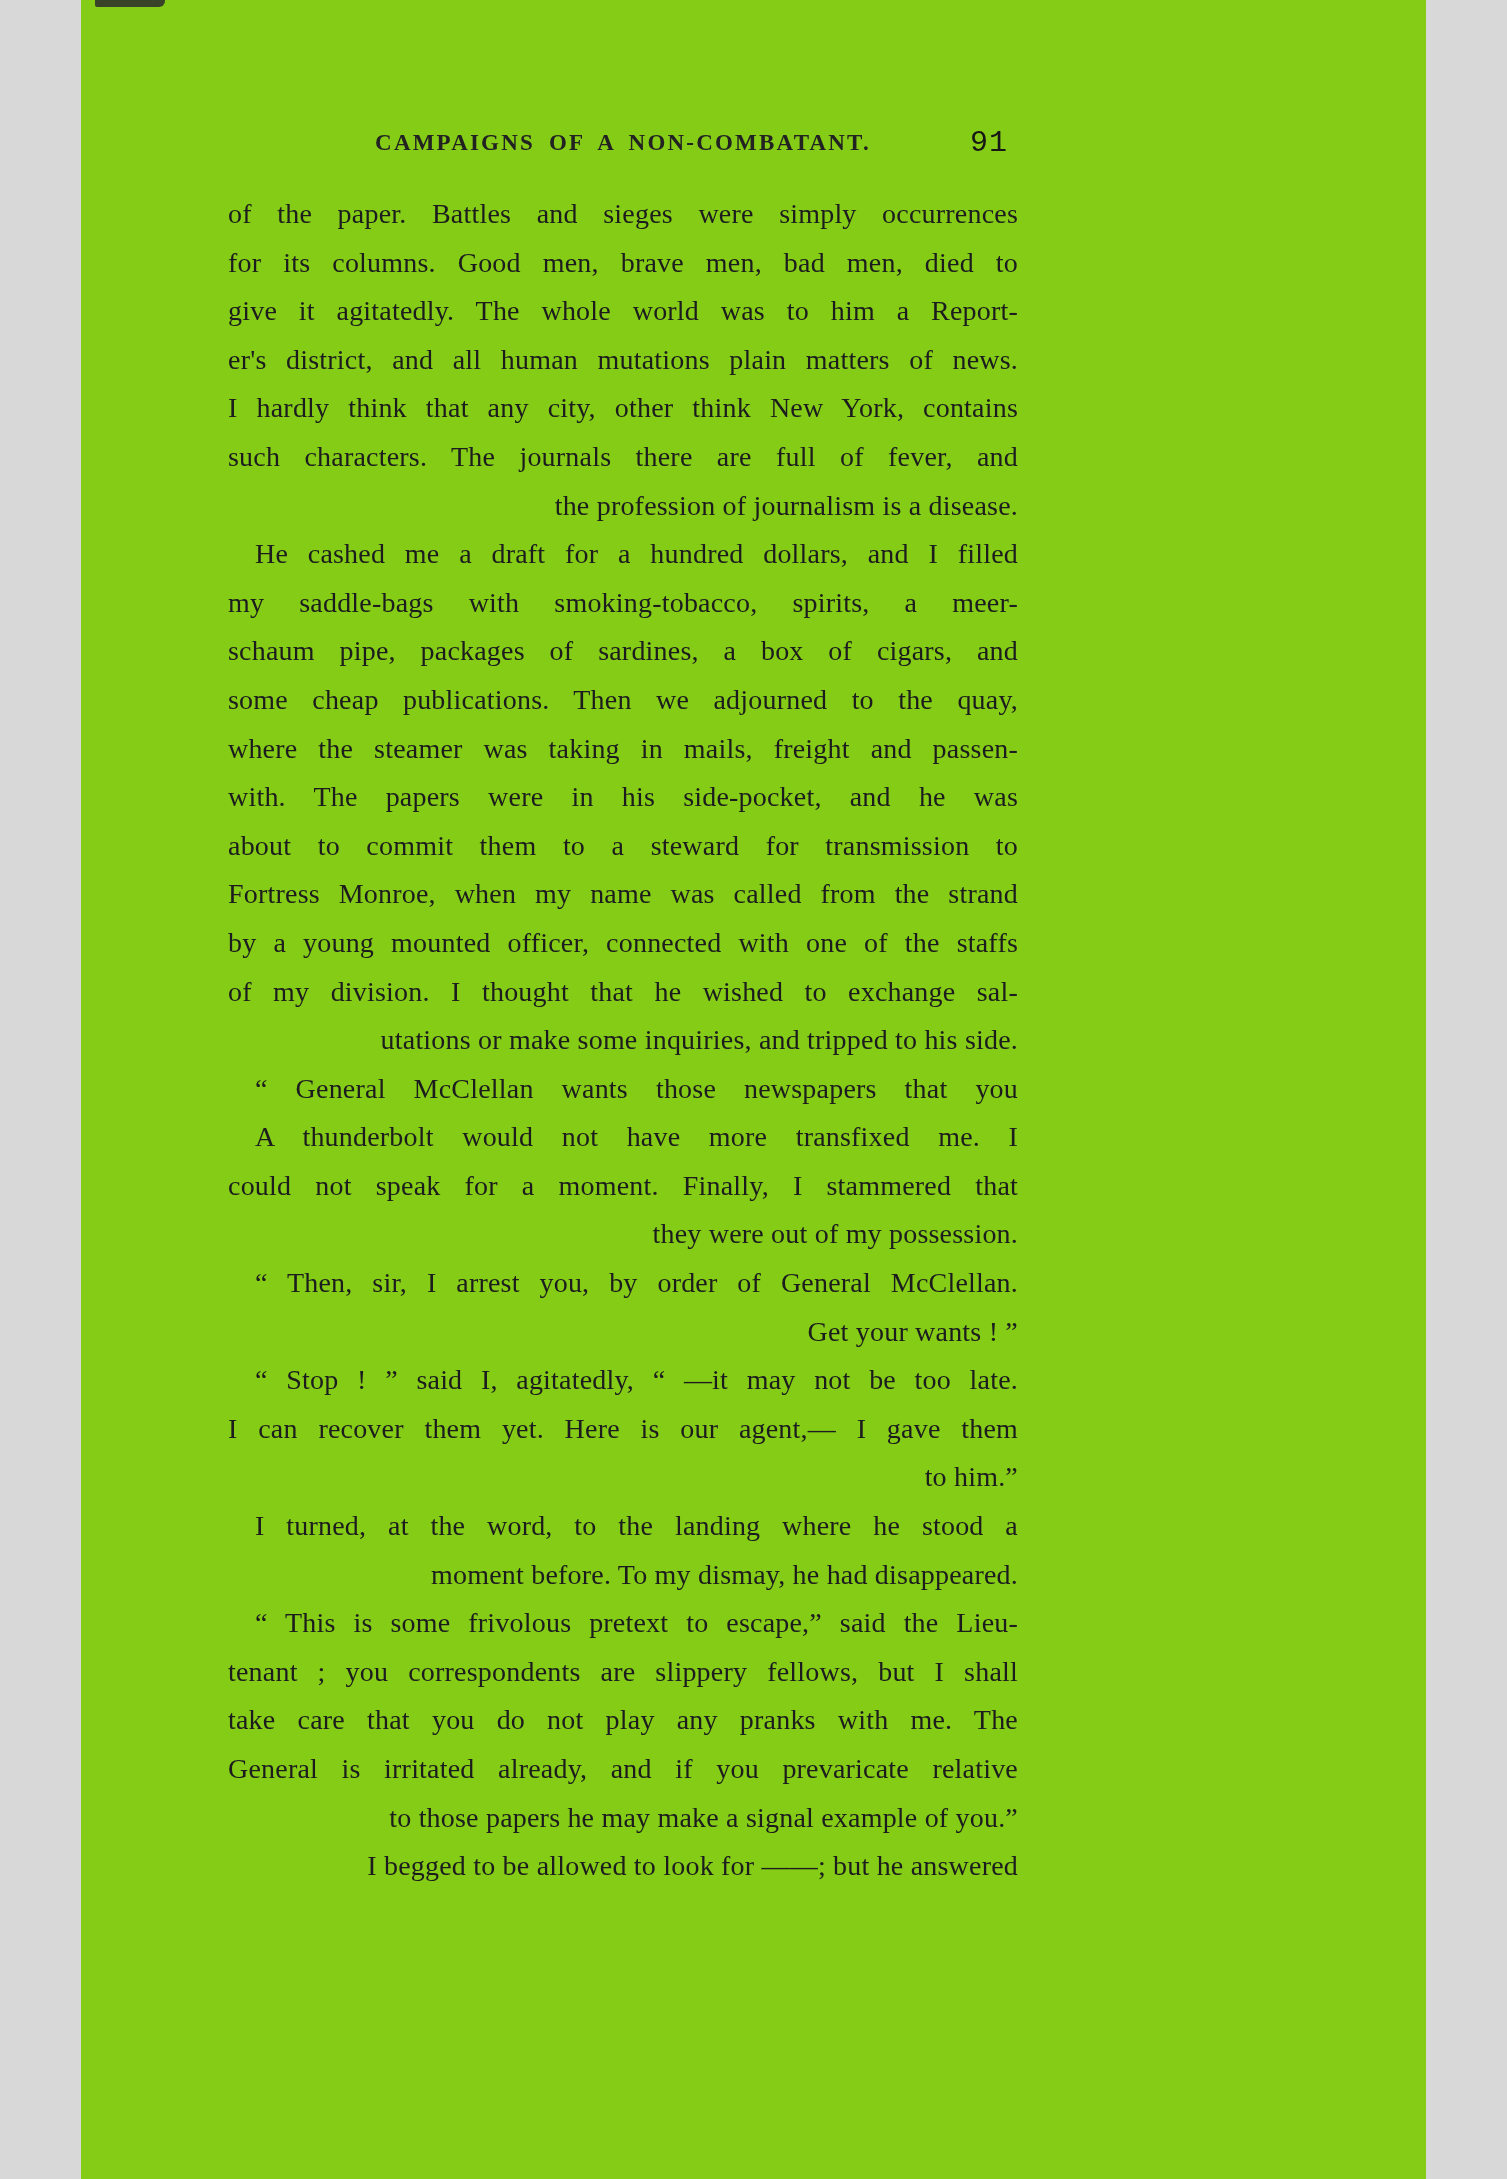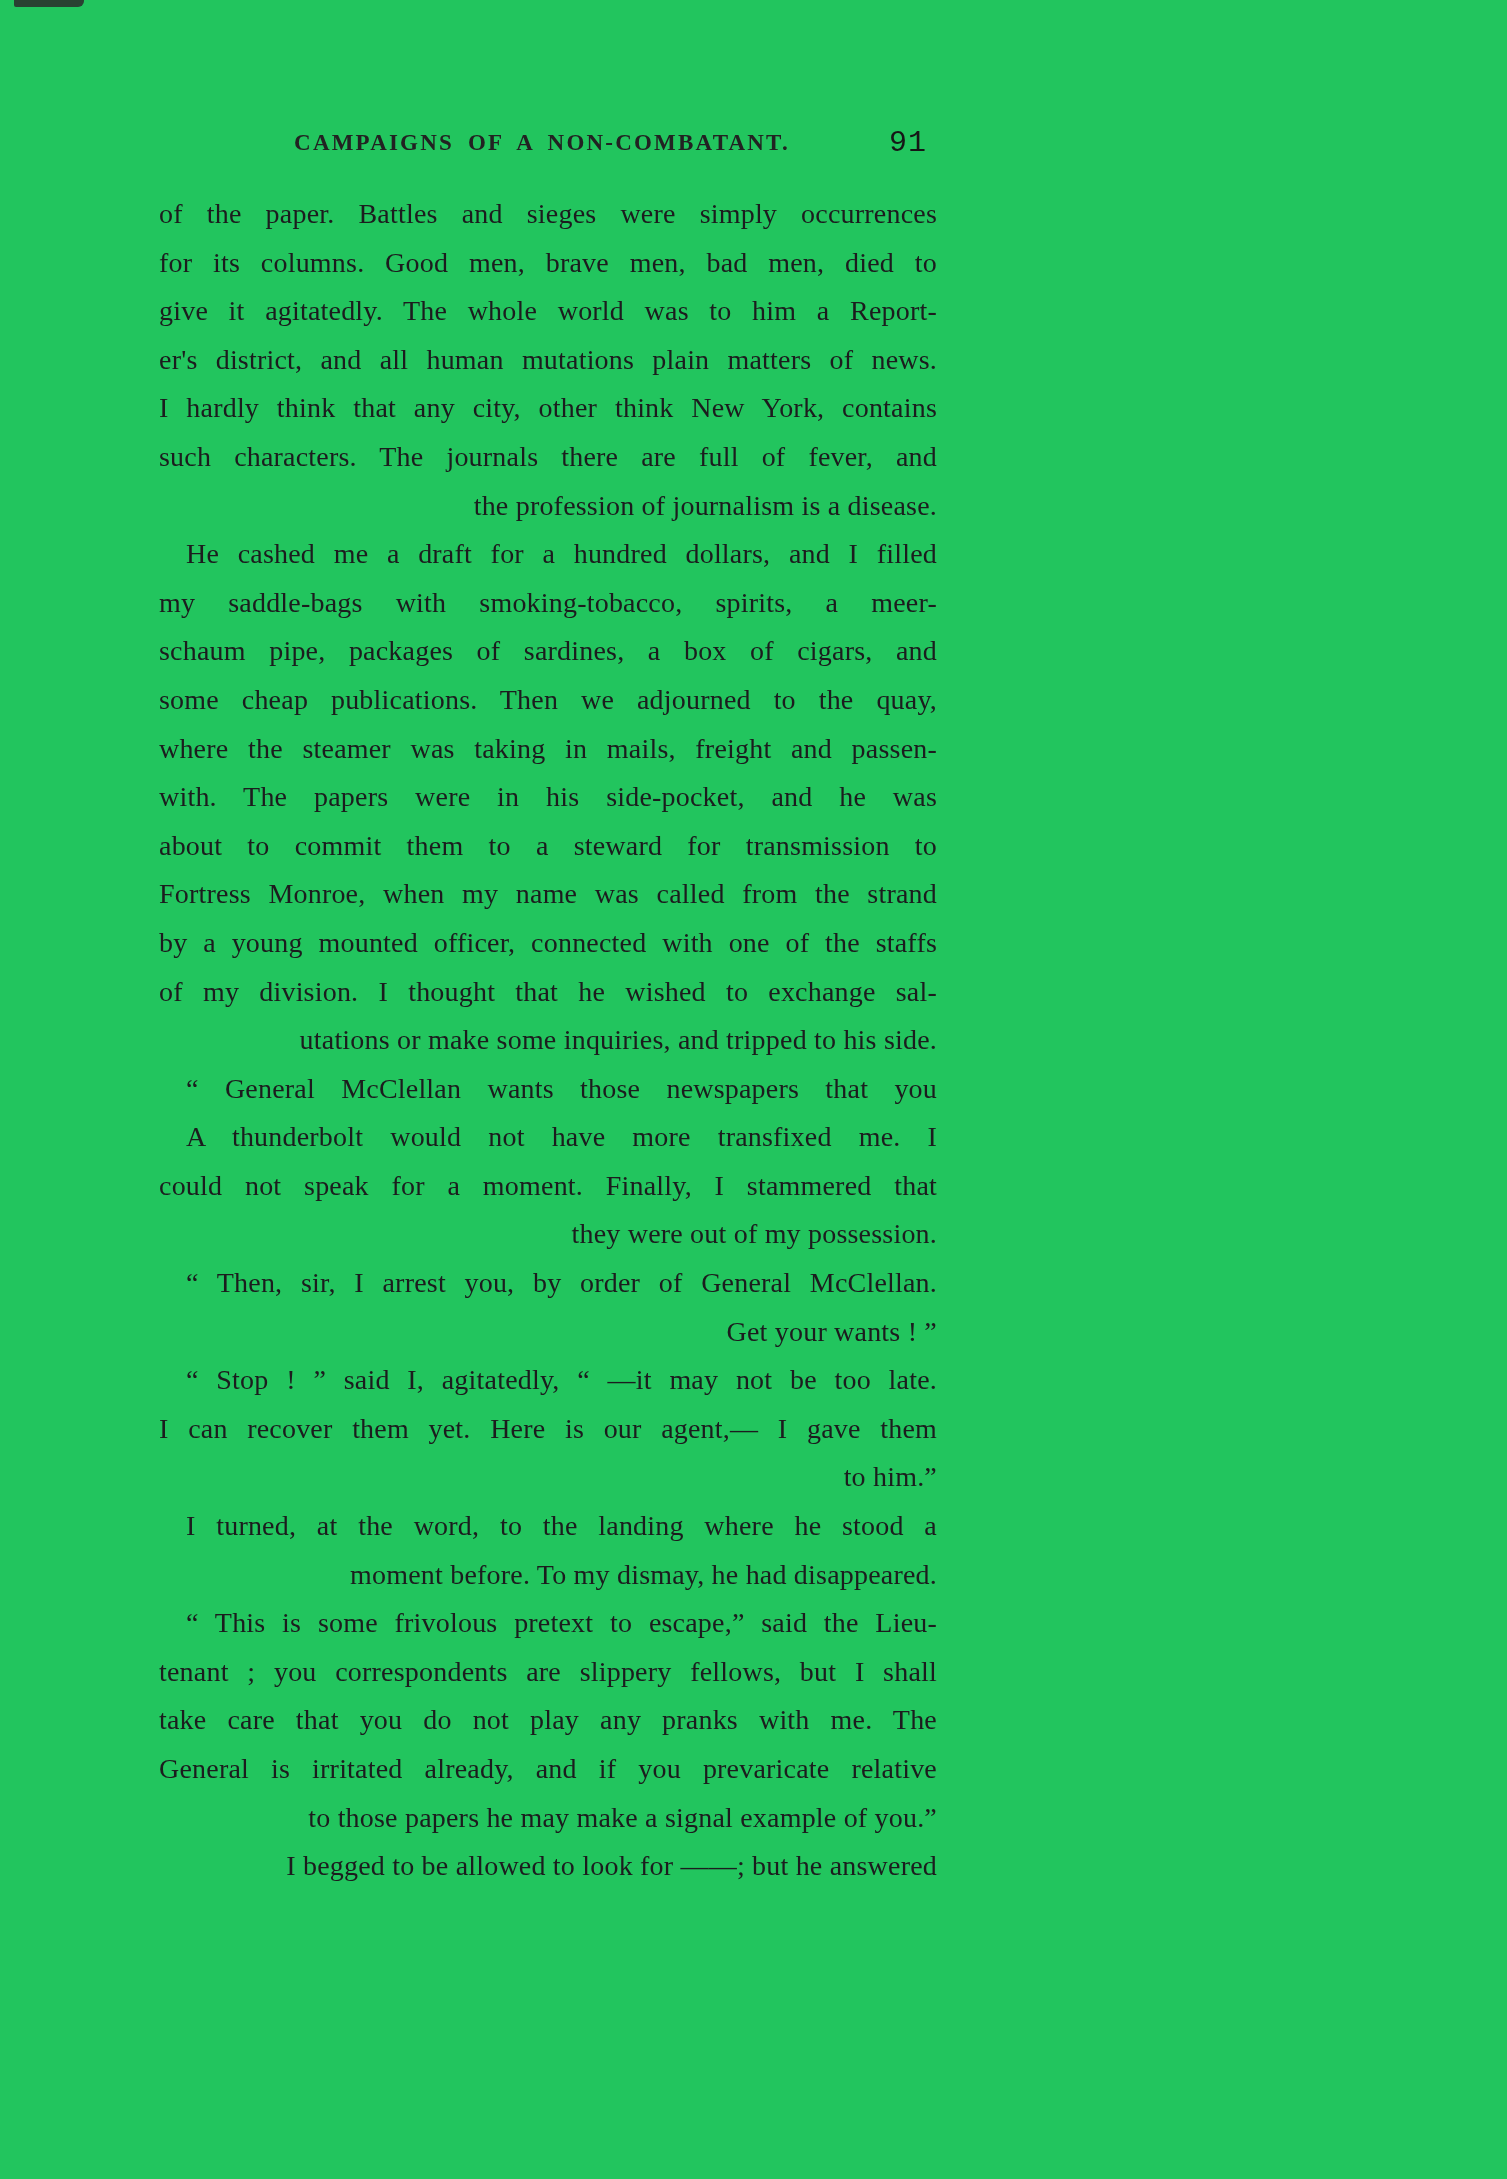--- a/index.html
+++ b/index.html
@@ -2,24 +2,24 @@
 <html><head>
 <meta charset="utf-8">
 <style>
   html, body {
     margin: 0;
     padding: 0;
     background: #d8d8d8;
   }
   .page {
     position: relative;
-    width: 1507px;
+    width: 1345px;
     height: 2179px;
     margin: 0 auto;
-    background: #22c55e;
+    background: #84cc16;
     color: #1c1c1e;
     font-family: "Liberation Serif", "DejaVu Serif", serif;
     overflow: hidden;
   }
   
   .scan-artifact {
     position: absolute;
     top: 0;
     left: 14px;
     width: 70px;
@@ -65,21 +65,20 @@
   .line {
     font-size: 28px;
     line-height: 48.6px;
     letter-spacing: 0.2px;
     text-align: right;
     white-space: normal;
   }
   .line.just {
     text-align: justify;
     text-align-last: justify;
-    margin-left: 12px;
   }
   .line.indent {
     text-indent: 27px;
   }
 </style>
 </head>
 <body>
 
 <div class="page">
   <div class="scan-artifact"></div>

